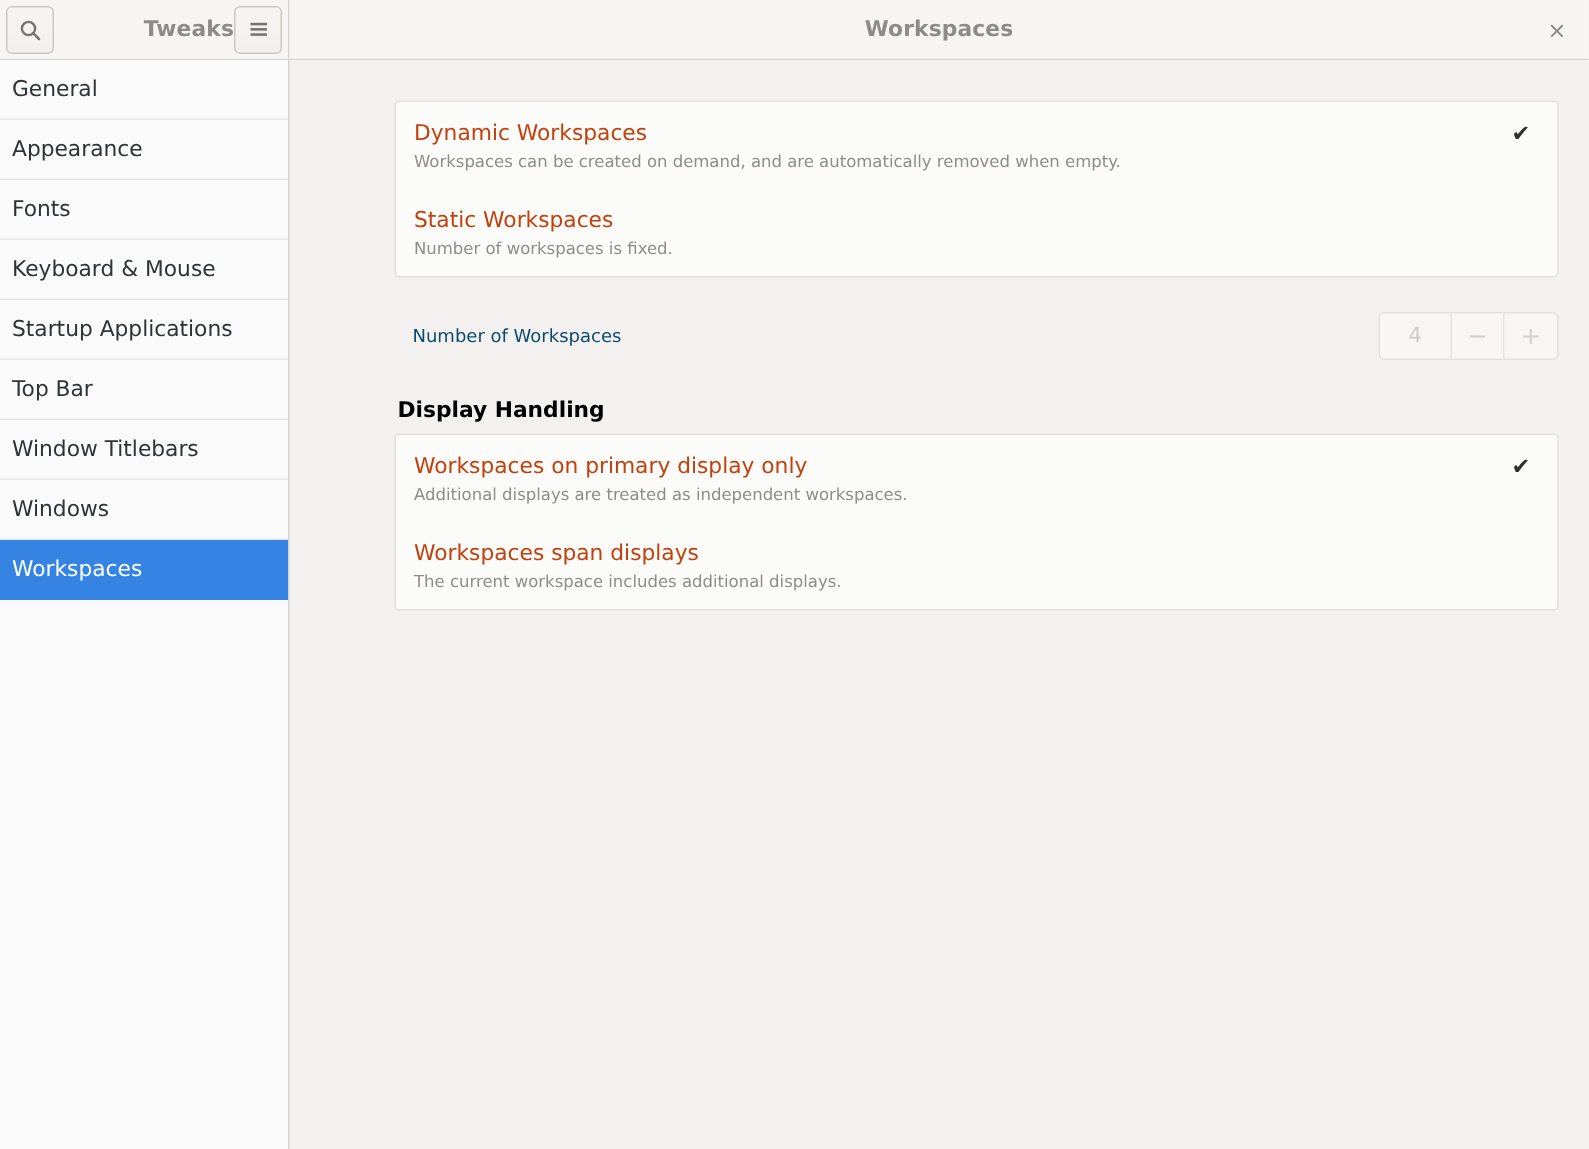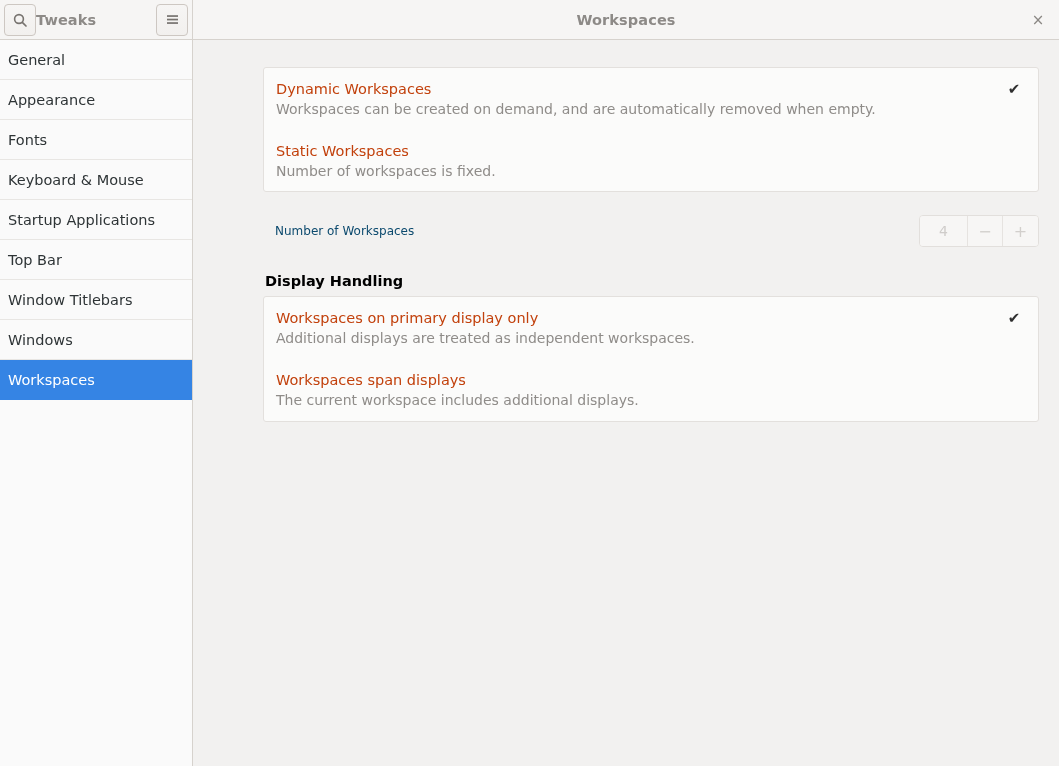--- a/index.html
+++ b/index.html
@@ -57,21 +57,21 @@
     background: linear-gradient(to bottom, #f6f5f4, #f2f0ee);
     display: flex;
     align-items: center;
     justify-content: center;
     cursor: pointer;
     flex: 0 0 32px;
   }
 
   .app-title {
     flex: 1 1 auto;
-    text-align: left;
+    text-align: right;
     font-size: 14.5px;
     font-weight: 700;
     color: #8d8a87;
     letter-spacing: .1px;
   }
 
   .win-title {
     position: absolute;
     left: 0; right: 0;
     text-align: center;
@@ -155,21 +155,21 @@
 
   .row-texts { flex: 1 1 auto; min-width: 0; }
 
   .row-title {
     font-size: 14.5px;
     color: #c2410c;
     line-height: 1.25;
   }
 
   .row-sub {
-    font-size: 14px;
+    font-size: 11px;
     color: #8f8c89;
     margin-top: 3px;
     line-height: 1.25;
   }
 
   .check {
     flex: 0 0 auto;
     width: 20px;
     margin-left: 12px;
     margin-top: 2px;

